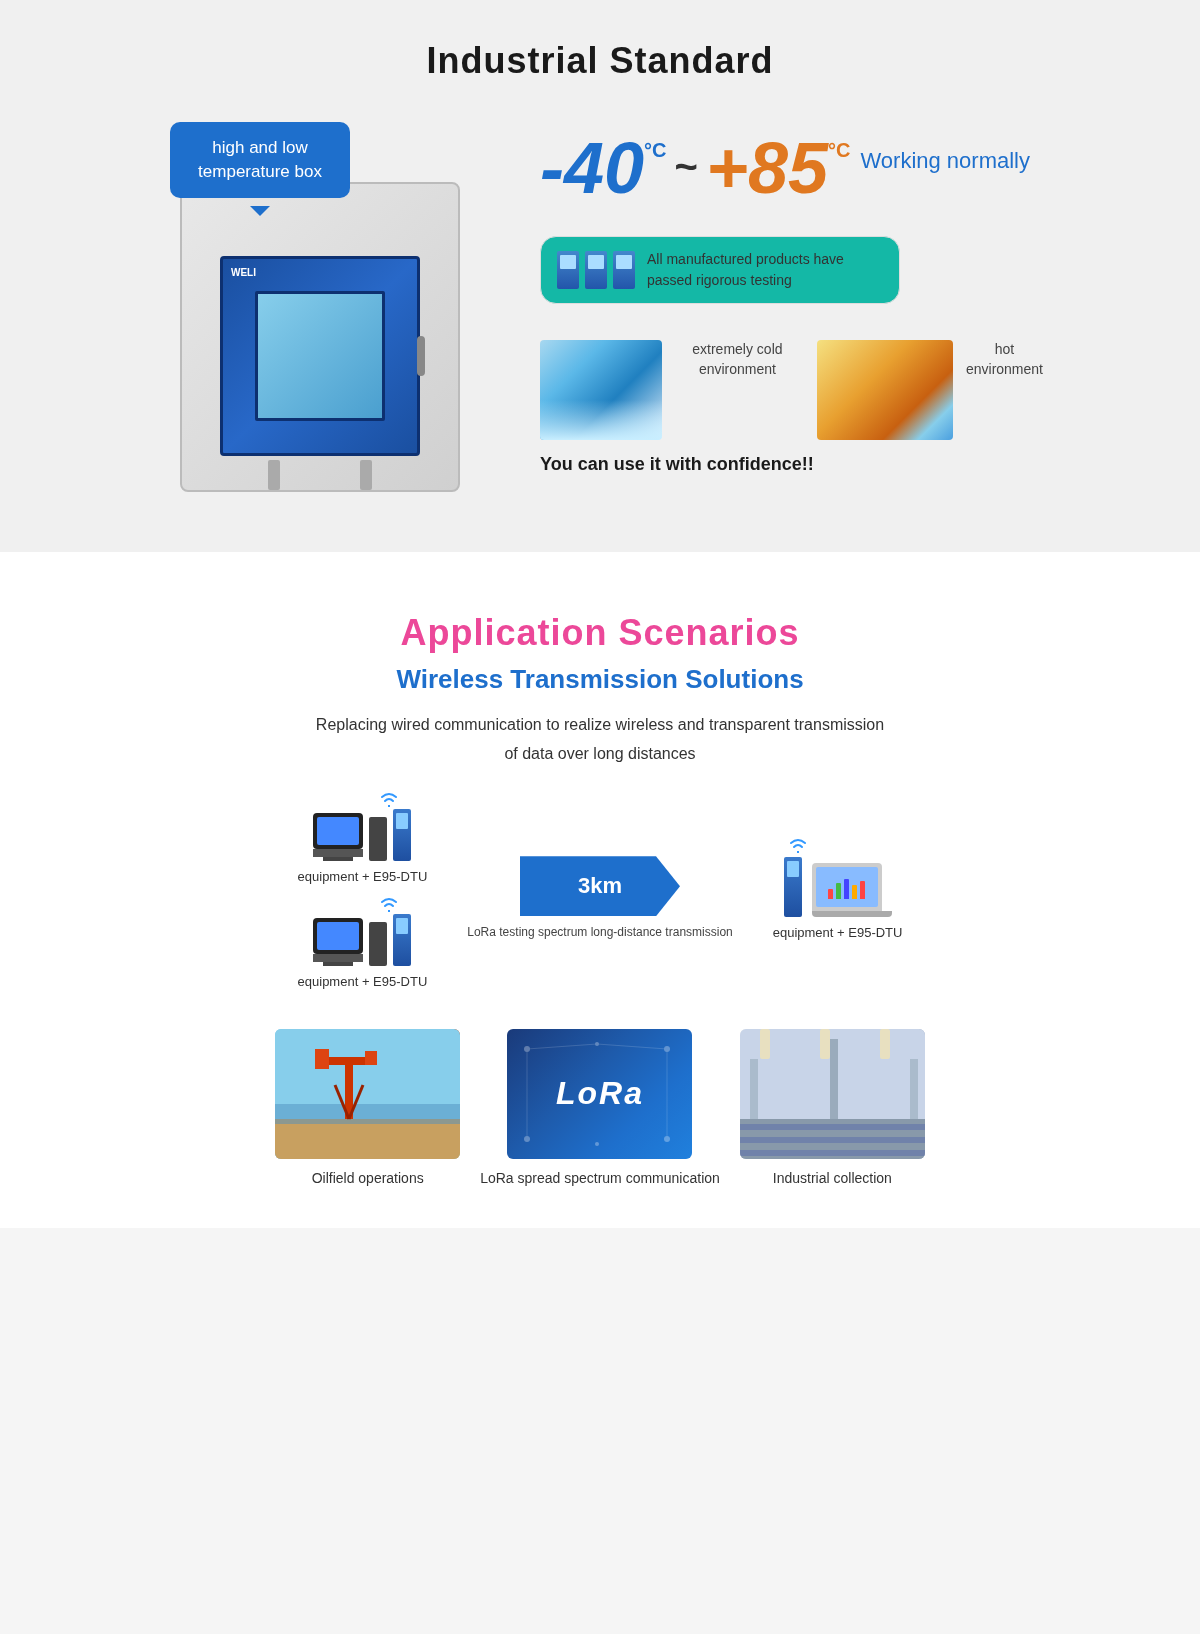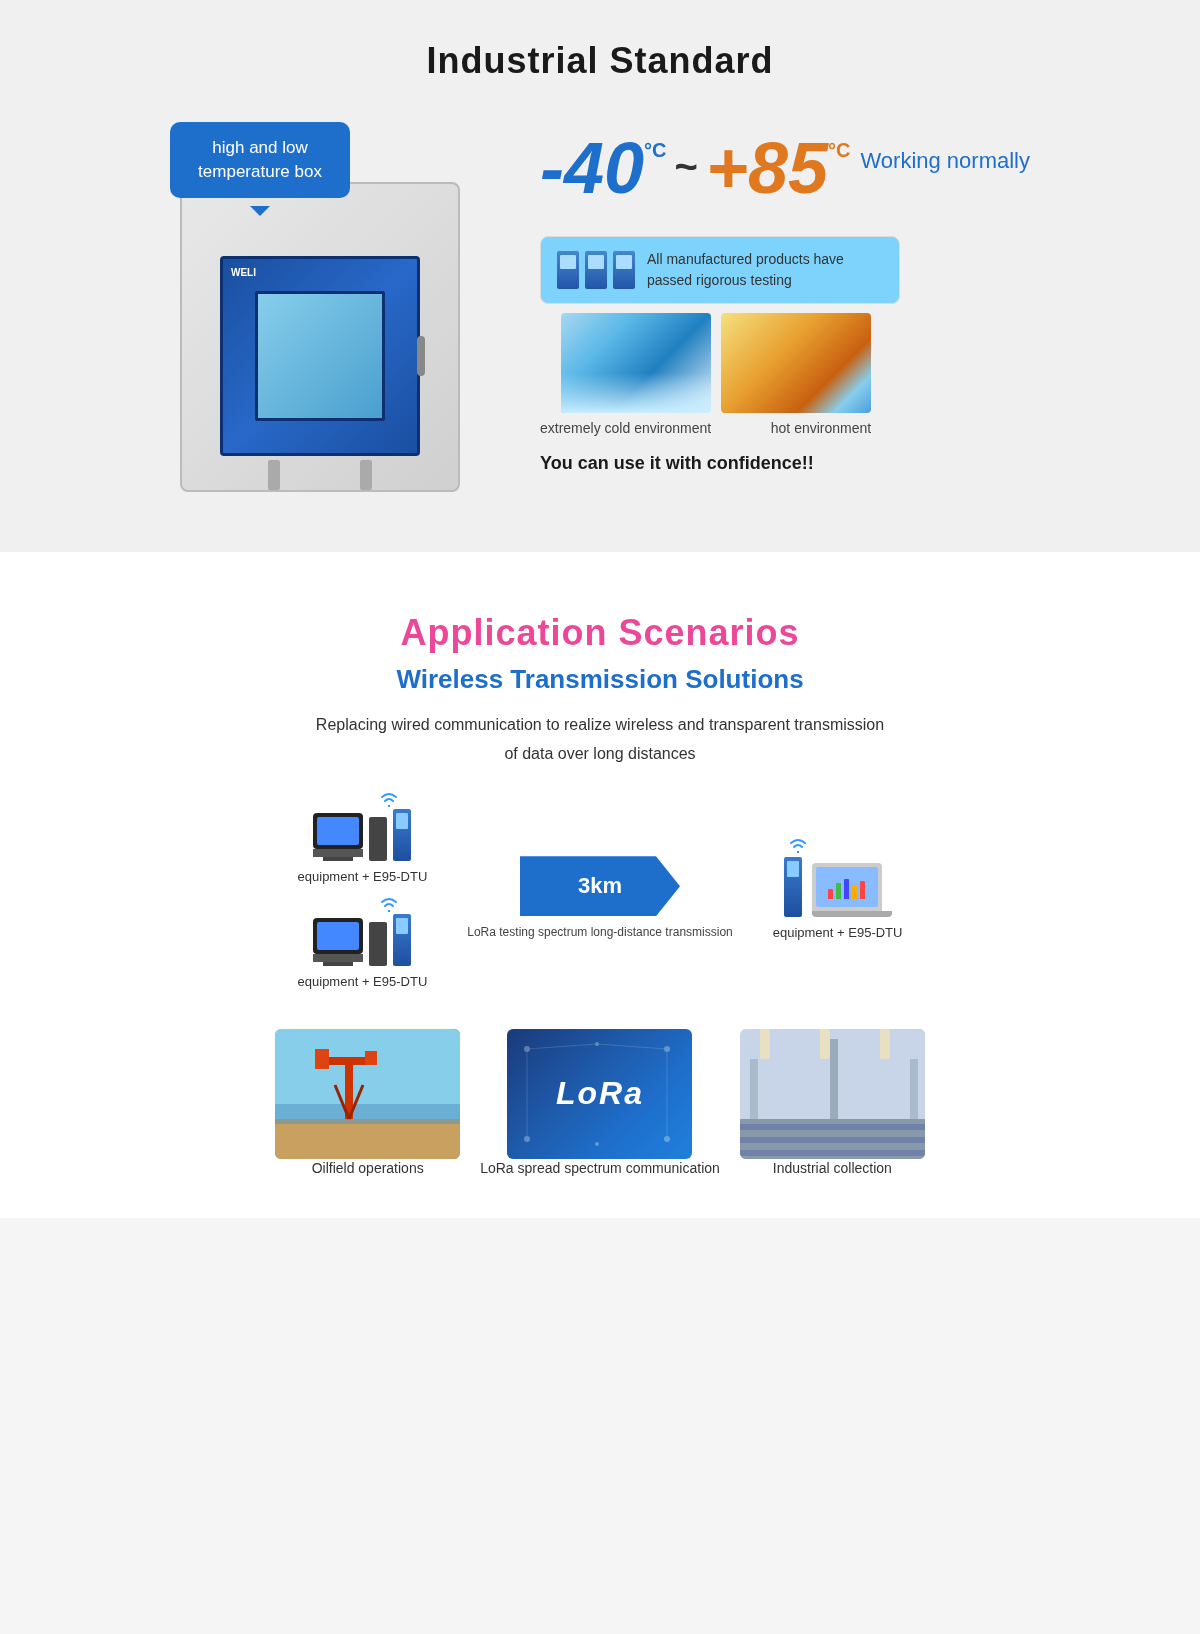--- a/index.html
+++ b/index.html
@@ -179,28 +179,28 @@
     .working-normally {
       color: #1e6fcc;
       font-size: 22px;
       font-weight: 500;
       margin-left: 10px;
       margin-top: 18px;
     }
 
     
     .testing-badge {
-      background: #7dd3fc;
+      background: #14b8a6;
       border: 1px solid #ddd;
-      border-radius: 8px;
+      border-radius: 16px;
       padding: 12px 16px;
       display: flex;
       align-items: center;
       gap: 12px;
-      margin-bottom: 9px;
+      margin-bottom: 36px;
       max-width: 360px;
     }
     .device-icons {
       display: flex;
       gap: 6px;
       align-items: flex-end;
     }
     .device-icon {
       width: 22px;
       height: 38px;
@@ -251,22 +251,22 @@
       background: linear-gradient(135deg, #f5e080 0%, #e8a030 40%, #c86010 70%, #87ceeb 85%, #4a9fdf 100%);
     }
     .env-label {
       font-size: 14px;
       color: #444;
       text-align: center;
       line-height: 1.4;
     }
     .env-col {
       display: flex;
-      flex-direction: column;
-      align-items: flex-end;
+      flex-direction: row;
+      align-items: flex-start;
       gap: 6px;
     }
 
     .confidence-text {
       font-size: 18px;
       font-weight: bold;
       color: #1a1a1a;
       margin-top: 10px;
     }
 
@@ -449,20 +449,21 @@
     .bottom-images {
       display: flex;
       justify-content: center;
       gap: 20px;
       padding: 0 80px;
     }
     .img-card {
       display: flex;
       flex-direction: column;
       align-items: center;
+      gap: 10px;
     }
     .img-box {
       width: 185px;
       height: 130px;
       border-radius: 6px;
       overflow: hidden;
       position: relative;
     }
     .img-oilfield {
       background: linear-gradient(135deg, #87ceeb 0%, #5aabde 30%, #c8440a 55%, #e06028 70%, #f5a030 85%, #f0c040 100%);

